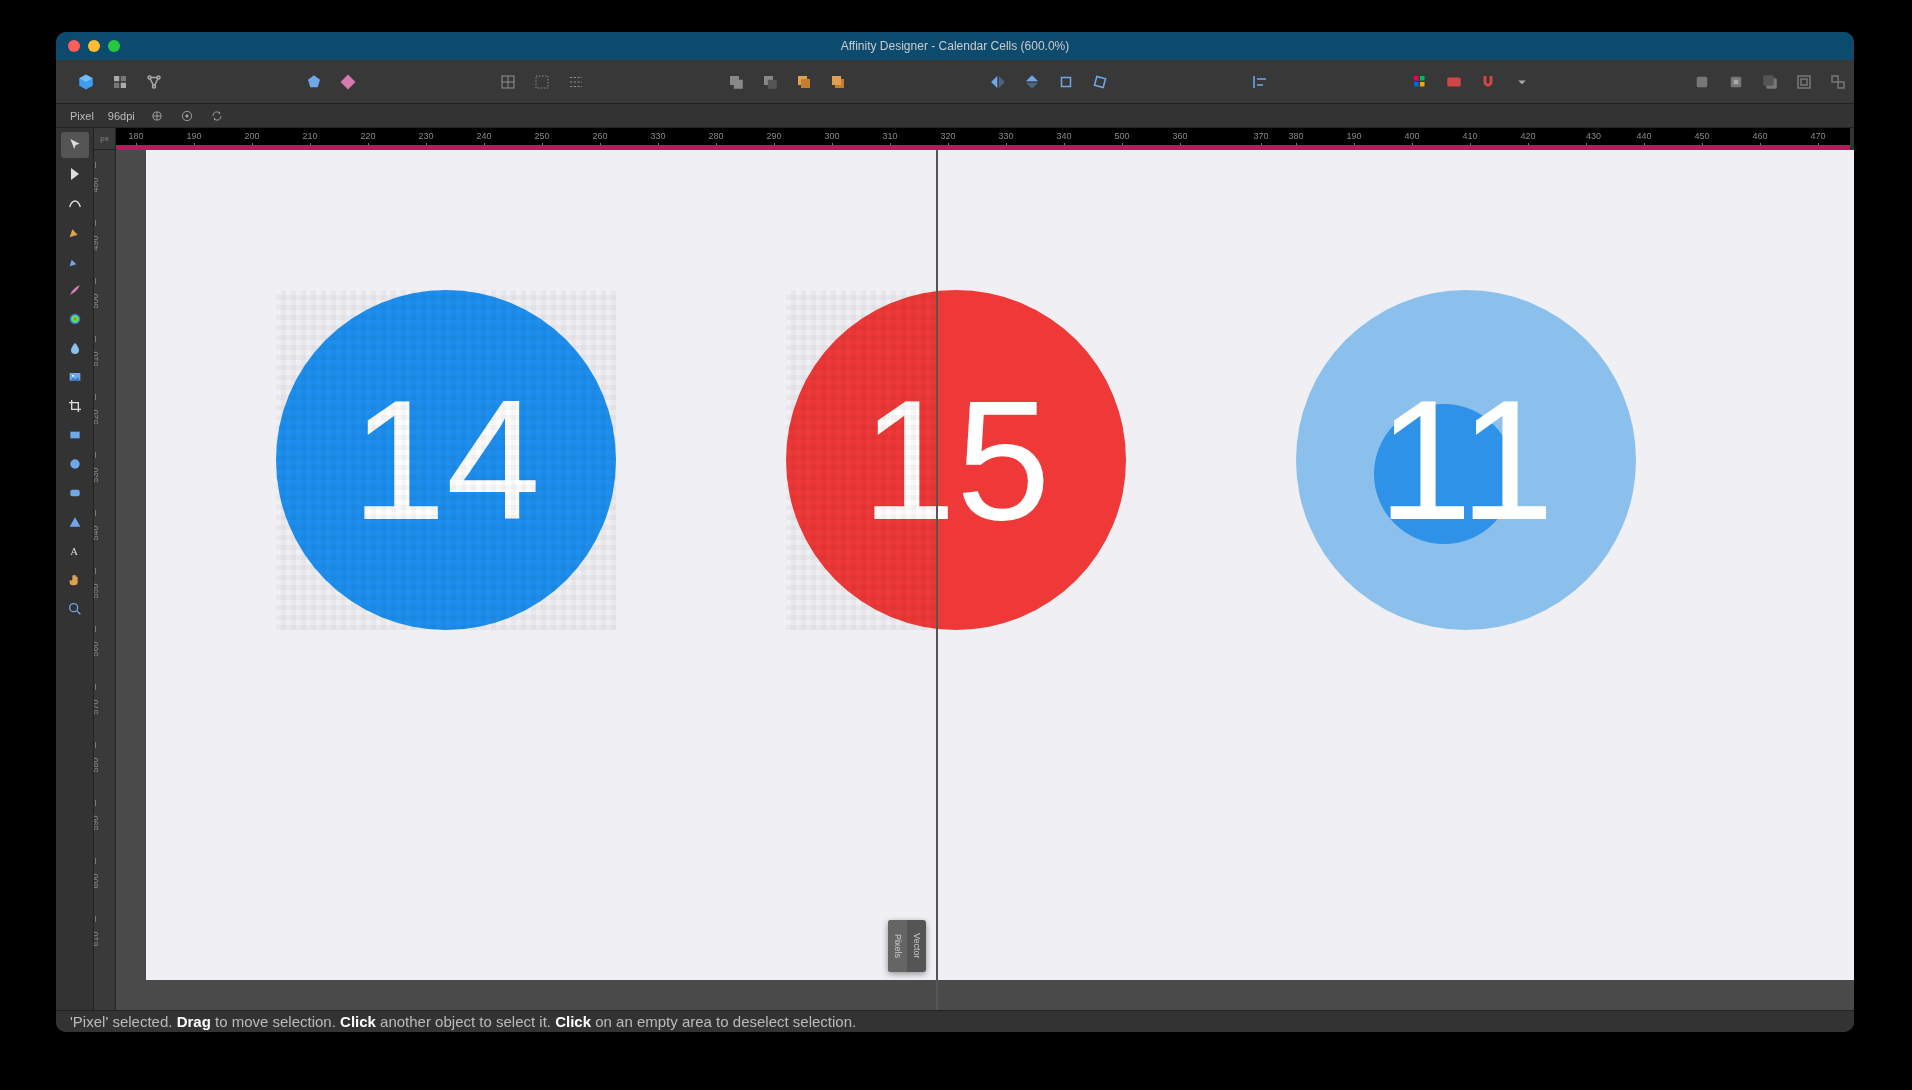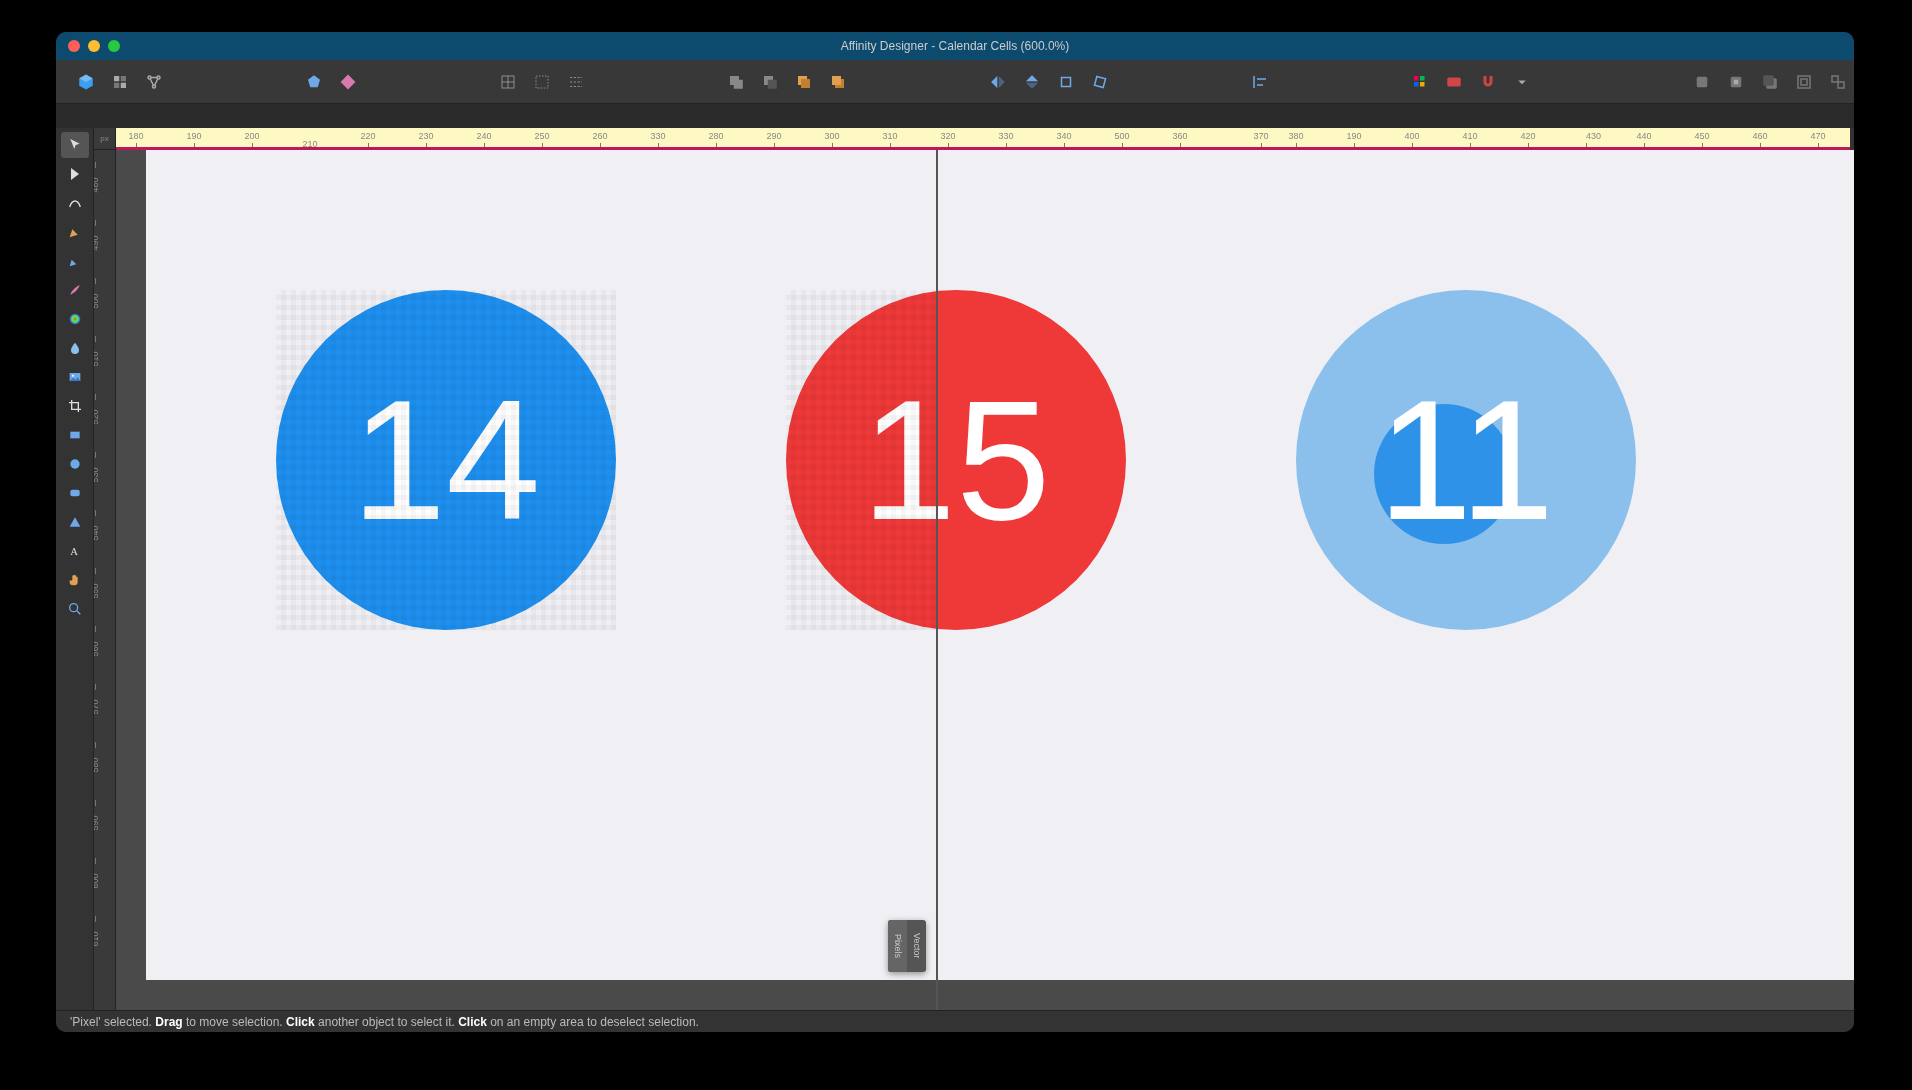--- a/index.html
+++ b/index.html
@@ -103,22 +103,22 @@
   .canvas-area {
     position: relative;
     flex: 1;
     overflow: hidden;
     background: #333;
   }
   .ruler-h {
     position: absolute;
     left: 22px; right: 4px; top: 0;
     height: 22px;
-    background: #fef9c3;
-    border-bottom: 3px solid #be185d;
+    background: #000000;
+    border-bottom: 5px solid #be185d;
     color: #888;
     font-size: 9px;
     overflow: hidden;
   }
   .ruler-h .tick {
     position: absolute;
     top: 3px;
     text-align: center;
     width: 30px;
     margin-left: -15px;
@@ -242,21 +242,21 @@
     writing-mode: vertical-rl;
     text-orientation: mixed;
   }
   .split-handle .half:first-child { background:#656565; border-radius:3px 0 0 3px; }
   .status-bar {
     position:absolute;
     left: 0; right:0; bottom:0;
     height: 22px;
     background:#333;
     color:#bbb;
-    font-size:12px;
+    font-size:15px;
     display:flex; align-items:center;
     padding: 0 14px;
     border-top:1px solid #222;
   }
   .status-bar b { color:#fff; font-weight:600; }
   .spacer { flex: 0 0 auto; }
 </style>
 </head>
 <body>
 
@@ -443,20 +443,42 @@
           <svg viewBox="0 0 24 24" fill="none" stroke="#777" stroke-width="2">
             <rect x="4" y="4" width="8" height="8"></rect>
             <rect x="12" y="12" width="8" height="8"></rect>
           </svg>
         </div>
     </div>
     <div class="spacer" style="flex:1"></div>
 
   </div>
 
+  <div class="context-bar">
+    <span>Pixel</span>
+    <span>96dpi</span>
+    <div class="cb-ic">
+        <svg viewBox="0 0 24 24">
+          <circle cx="12" cy="12" r="7"></circle>
+          <path d="M12 5v14M5 12h14"></path>
+        </svg>
+      </div>
+    <div class="cb-ic">
+        <svg viewBox="0 0 24 24">
+          <circle cx="12" cy="12" r="8"></circle>
+          <circle cx="12" cy="12" r="2" fill="#aaa"></circle>
+        </svg>
+      </div>
+    <div class="cb-ic">
+        <svg viewBox="0 0 24 24">
+          <path d="M5 12a7 7 0 0112-5M19 12a7 7 0 01-12 5"></path>
+          <path d="M15 5l2 2-2 2M9 19l-2-2 2-2"></path>
+        </svg>
+      </div>
+  </div>
 
   <div class="workspace">
     <div class="tool-col">
       <div class="tool sel">
           <svg viewBox="0 0 24 24" fill="#ddd">
             <path d="M5 3l14 7-6 2-2 6z"></path>
           </svg>
         </div>
       <div class="tool">
           <svg viewBox="0 0 24 24" fill="#ddd">
@@ -549,21 +571,21 @@
           </svg>
         </div>
     </div>
 
     <div class="canvas-area">
       <div class="ruler-corner">px</div>
       <div class="ruler-h" id="ruler-h">
           <div class="tick" style="left: 20px;">180</div>
           <div class="tick" style="left: 78px;">190</div>
           <div class="tick" style="left: 136px;">200</div>
-          <div class="tick" style="left: 194px; margin-top: 8px;">210</div>
+          <div class="tick" style="left: 194px;">210</div>
           <div class="tick" style="left: 252px;">220</div>
           <div class="tick" style="left: 310px;">230</div>
           <div class="tick" style="left: 368px;">240</div>
           <div class="tick" style="left: 426px;">250</div>
           <div class="tick" style="left: 484px;">260</div>
           <div class="tick" style="left: 542px;">330</div>
           <div class="tick" style="left: 600px;">280</div>
           <div class="tick" style="left: 658px;">290</div>
           <div class="tick" style="left: 716px;">300</div>
           <div class="tick" style="left: 774px;">310</div>

